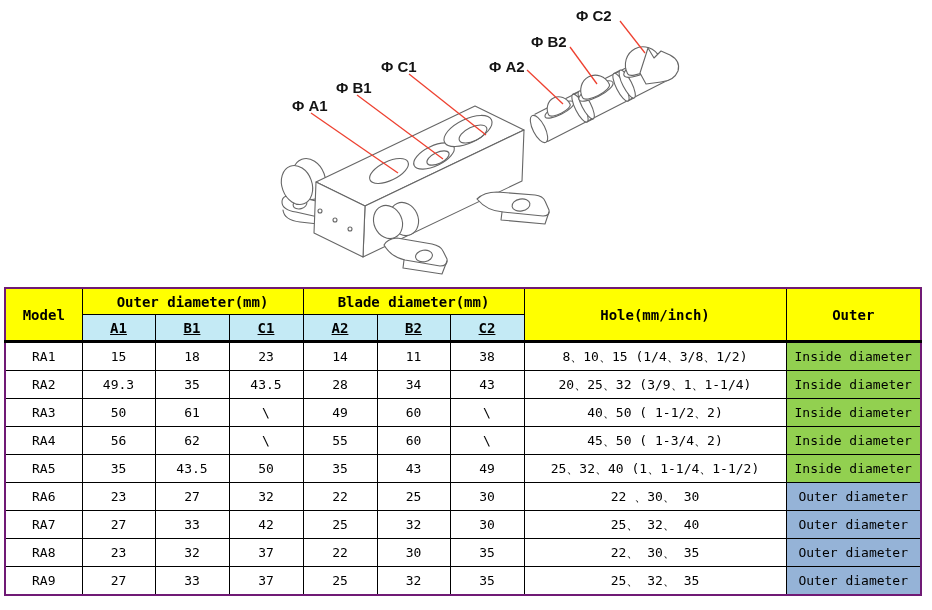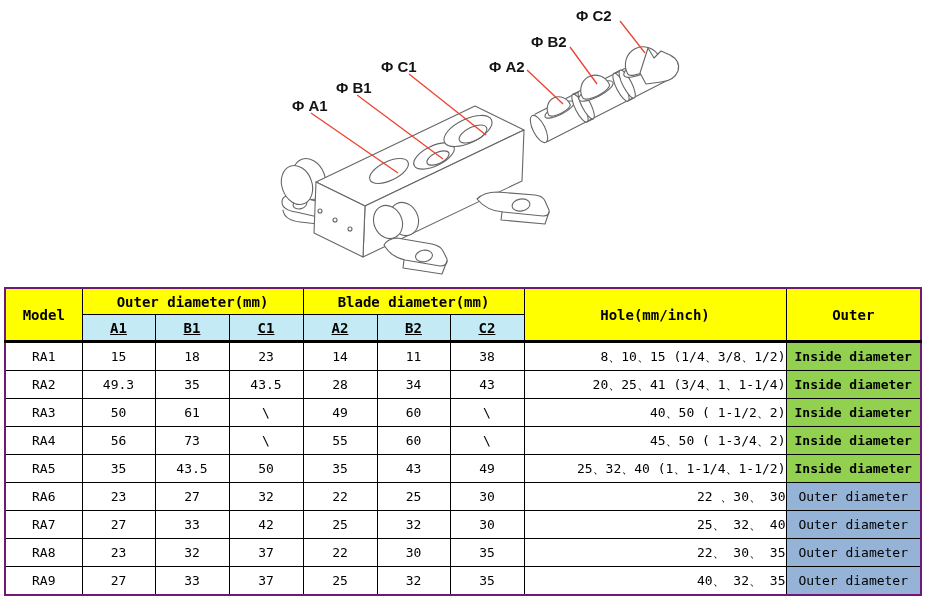--- a/index.html
+++ b/index.html
@@ -22,22 +22,22 @@
   .spec th,.spec td{
     border:1px solid #000;text-align:center;vertical-align:middle;
     padding:0;overflow:hidden;white-space:nowrap;color:#000;
   }
   .spec thead th{
     background:var(--hdr,#FFFF00);font-weight:bold;font-size:14px;height:25px;
   }
   .spec thead th.sub{background:var(--sub,#C4EAF5);text-decoration:underline;}
   .spec thead th.hb{border-bottom:3px solid #000;}
   .spec tbody td{font-size:13px;height:27px;background:#fff;font-weight:normal;}
-  .spec tbody td.mark{white-space:pre;text-align:right;}
-  .spec tbody td.remark-inside{background:var(--ins,#92D050);font-weight:bold;}
+  .spec tbody td.mark{white-space:pre;}
+  .spec tbody td.remark-inside{background:var(--ins,#92D050);}
   .spec tbody td.remark-outer{background:var(--out,#95B3D7);}
 </style>
 </head>
 <body>
 
 <svg id="diagram" width="932" height="286" viewBox="0 0 932 286">
   <g class="dwg">
 
     <g>
       <path class="solid" d="M316,201 L295,196 Q282,194 282,202 Q282,210 296,212 L318,217 L318,224 L300,222 Q284,220 283,210"></path>
@@ -179,38 +179,38 @@
         <td class="remark remark-inside">Inside diameter</td>
       </tr>
       <tr>
         <td>RA2</td>
         <td>49.3</td>
         <td>35</td>
         <td>43.5</td>
         <td>28</td>
         <td>34</td>
         <td>43</td>
-        <td class="mark">20、25、41 (3/4、1、1-1/4)</td>
+        <td class="mark">20、25、32 (3/9、1、1-1/4)</td>
         <td class="remark remark-inside">Inside diameter</td>
       </tr>
       <tr>
         <td>RA3</td>
         <td>50</td>
         <td>61</td>
         <td>\</td>
         <td>49</td>
         <td>60</td>
         <td>\</td>
         <td class="mark">40、50 ( 1-1/2、2)</td>
         <td class="remark remark-inside">Inside diameter</td>
       </tr>
       <tr>
         <td>RA4</td>
         <td>56</td>
-        <td>73</td>
+        <td>62</td>
         <td>\</td>
         <td>55</td>
         <td>60</td>
         <td>\</td>
         <td class="mark">45、50 ( 1-3/4、2)</td>
         <td class="remark remark-inside">Inside diameter</td>
       </tr>
       <tr>
         <td>RA5</td>
         <td>35</td>
@@ -256,17 +256,17 @@
         <td class="remark remark-outer">Outer diameter</td>
       </tr>
       <tr>
         <td>RA9</td>
         <td>27</td>
         <td>33</td>
         <td>37</td>
         <td>25</td>
         <td>32</td>
         <td>35</td>
-        <td class="mark">40、 32、 35</td>
+        <td class="mark">25、 32、 35</td>
         <td class="remark remark-outer">Outer diameter</td>
       </tr>
     </tbody>
 </table>
 
 </body></html>

